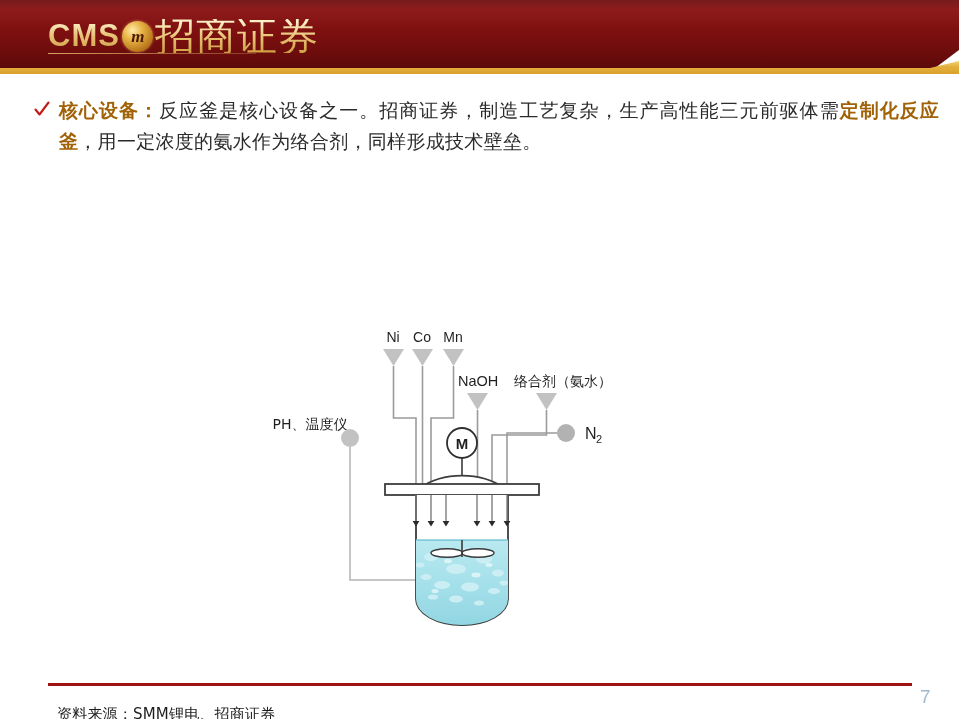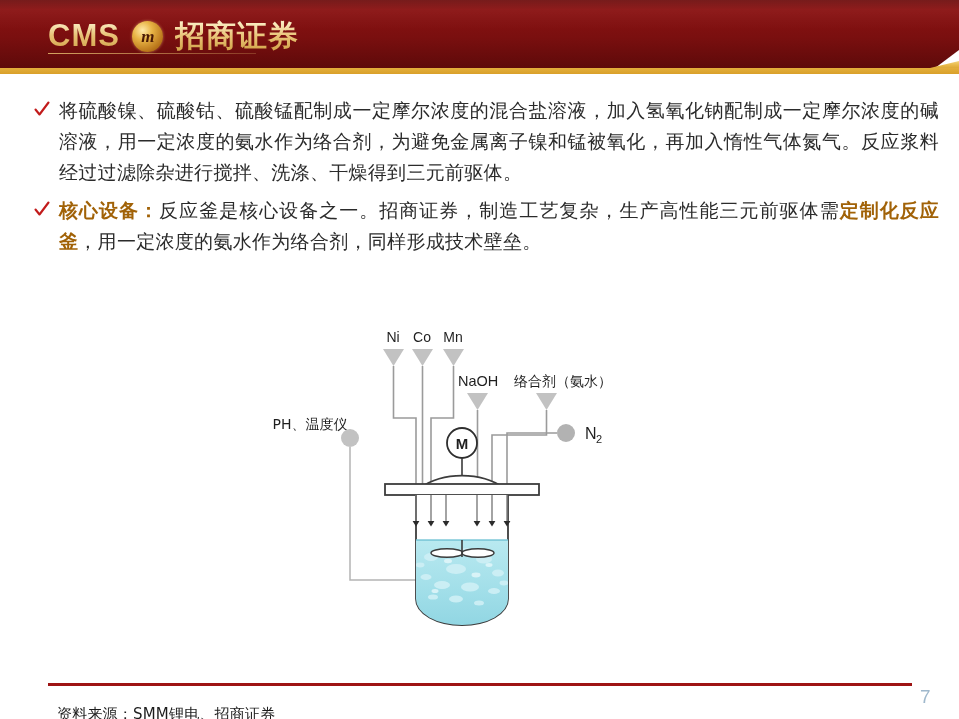--- a/index.html
+++ b/index.html
@@ -36,21 +36,21 @@
     background:linear-gradient(180deg,#e3ae3c,#d9a02a);
   }
   .header-under{
     position:absolute;left:0;top:74px;width:959px;height:4px;
     background:#ffffff;
   }
 
   
   .logo{
     position:absolute;left:48px;top:16px;
-    display:flex;align-items:center;gap:12px;
+    display:flex;align-items:center;gap:2px;
     height:40px;
   }
   .logo-cms{
     font-family:"Liberation Sans", sans-serif;
     font-weight:bold;
     font-size:31px;
     letter-spacing:1px;
     color:#f0cf8e;
     background:linear-gradient(180deg,#fbeec4 10%,#e7c073 50%,#cfa044 100%);
     -webkit-background-clip:text;background-clip:text;
@@ -63,21 +63,21 @@
     display:flex;align-items:center;justify-content:center;
     box-shadow:0 0 3px rgba(255,220,150,.5);
   }
   .logo-seal span{
     font-family:"Liberation Serif", serif;
     font-style:italic;font-weight:bold;font-size:17px;color:#4a1a05;
     letter-spacing:-1px;line-height:17px;
   }
   .logo-cn{
     font-family:"DejaVu Sans", sans-serif;
-    font-weight:bold;font-size:30px;
+    font-weight:normal;font-size:40px;
     letter-spacing:1px;
     color:#eac97f;
     background:linear-gradient(180deg,#fbeec4 10%,#e9c478 50%,#cf9f42 100%);
     -webkit-background-clip:text;background-clip:text;
     -webkit-text-fill-color:transparent;
     line-height:34px;
   }
   .logo-rule{
     position:absolute;left:48px;top:53px;width:208px;height:1px;
     background:linear-gradient(90deg,rgba(230,190,110,.85),rgba(230,190,110,.25));
@@ -161,28 +161,20 @@
       <span>m</span>
     </div>
     <div class="logo-cn">招商证券</div>
   </div>
   <div class="logo-rule"></div>
 </div>
 
 <div class="content">
 
 
-  <div class="bullet-l2">
-    <div class="check">
-      <svg width="16" height="18" viewBox="0 0 16 18">
-        <path d="M1.5 8.5 L5.5 13.5 L14.5 1.5" stroke="#c21b1b" stroke-width="2.1" fill="none" stroke-linecap="round" stroke-linejoin="round"></path>
-      </svg>
-    </div>
-    <div class="p-text">将硫酸镍、硫酸钴、硫酸锰配制成一定摩尔浓度的混合盐溶液，加入氢氧化钠配制成一定摩尔浓度的碱溶液，用一定浓度的氨水作为络合剂，为避免金属离子镍和锰被氧化，再加入惰性气体氮气。反应浆料经过过滤除杂进行搅拌、洗涤、干燥得到三元前驱体。</div>
-  </div>
 
   <div class="bullet-l2">
     <div class="check">
       <svg width="16" height="18" viewBox="0 0 16 18">
         <path d="M1.5 8.5 L5.5 13.5 L14.5 1.5" stroke="#c21b1b" stroke-width="2.1" fill="none" stroke-linecap="round" stroke-linejoin="round"></path>
       </svg>
     </div>
     <div class="p-text"><b>核心设备：</b><span>反应釜是核心设备之一。招商证券，制造工艺复杂，生产高性能三元前驱体需</span><b>定制化反应釜</b><span>，用一定浓度的氨水作为络合剂，同样形成技术壁垒。</span></div>
   </div>
 </div>

